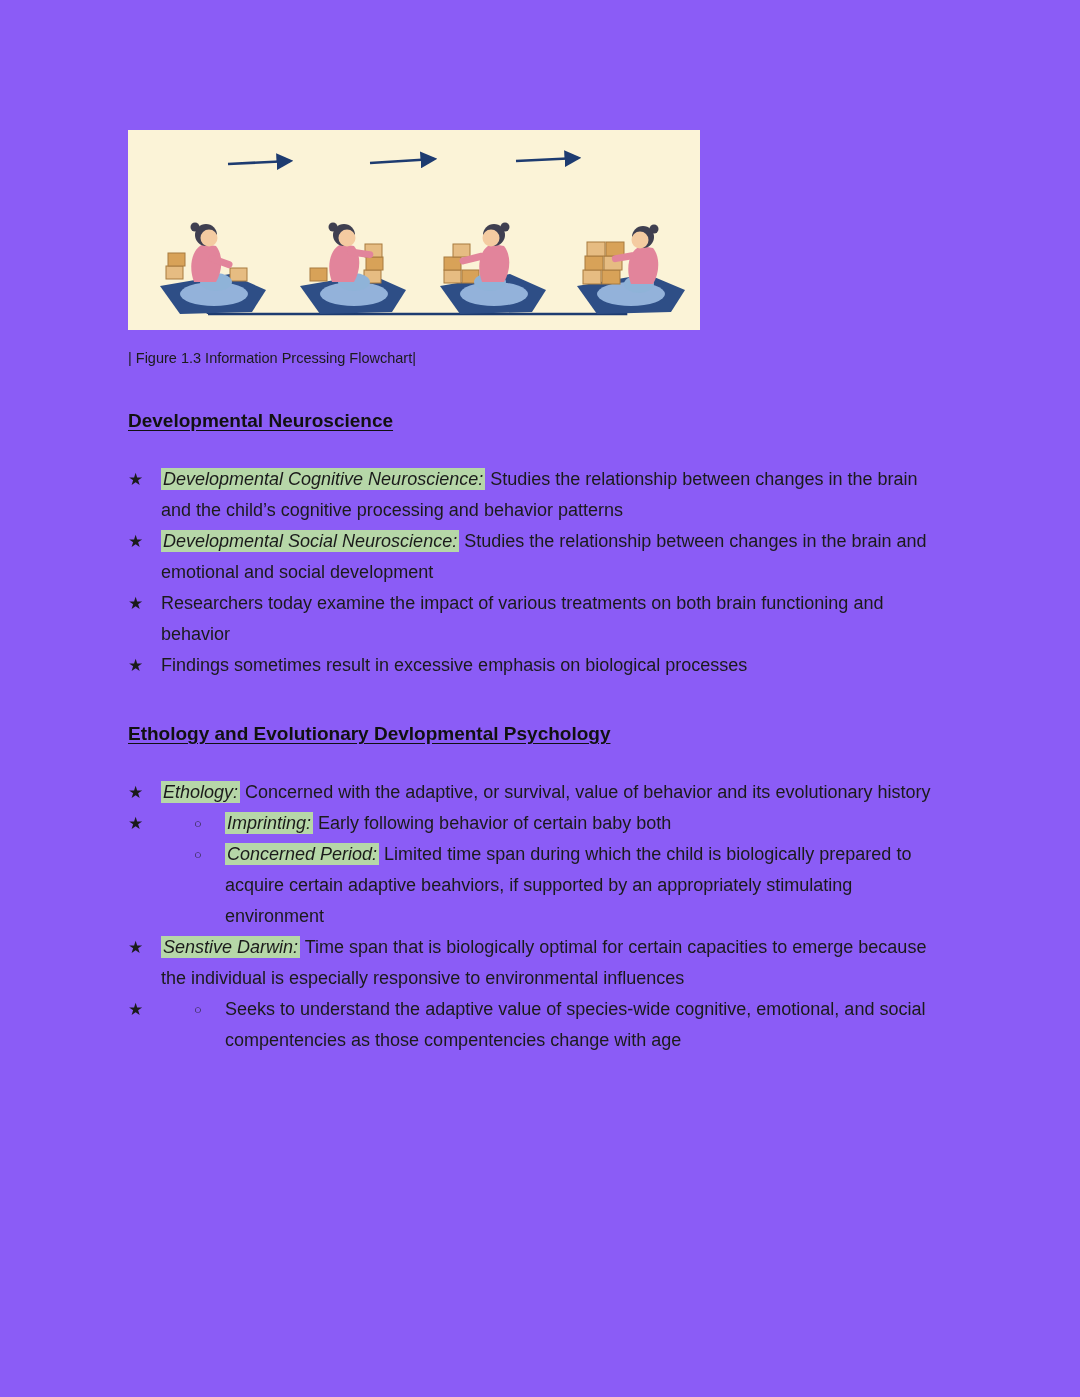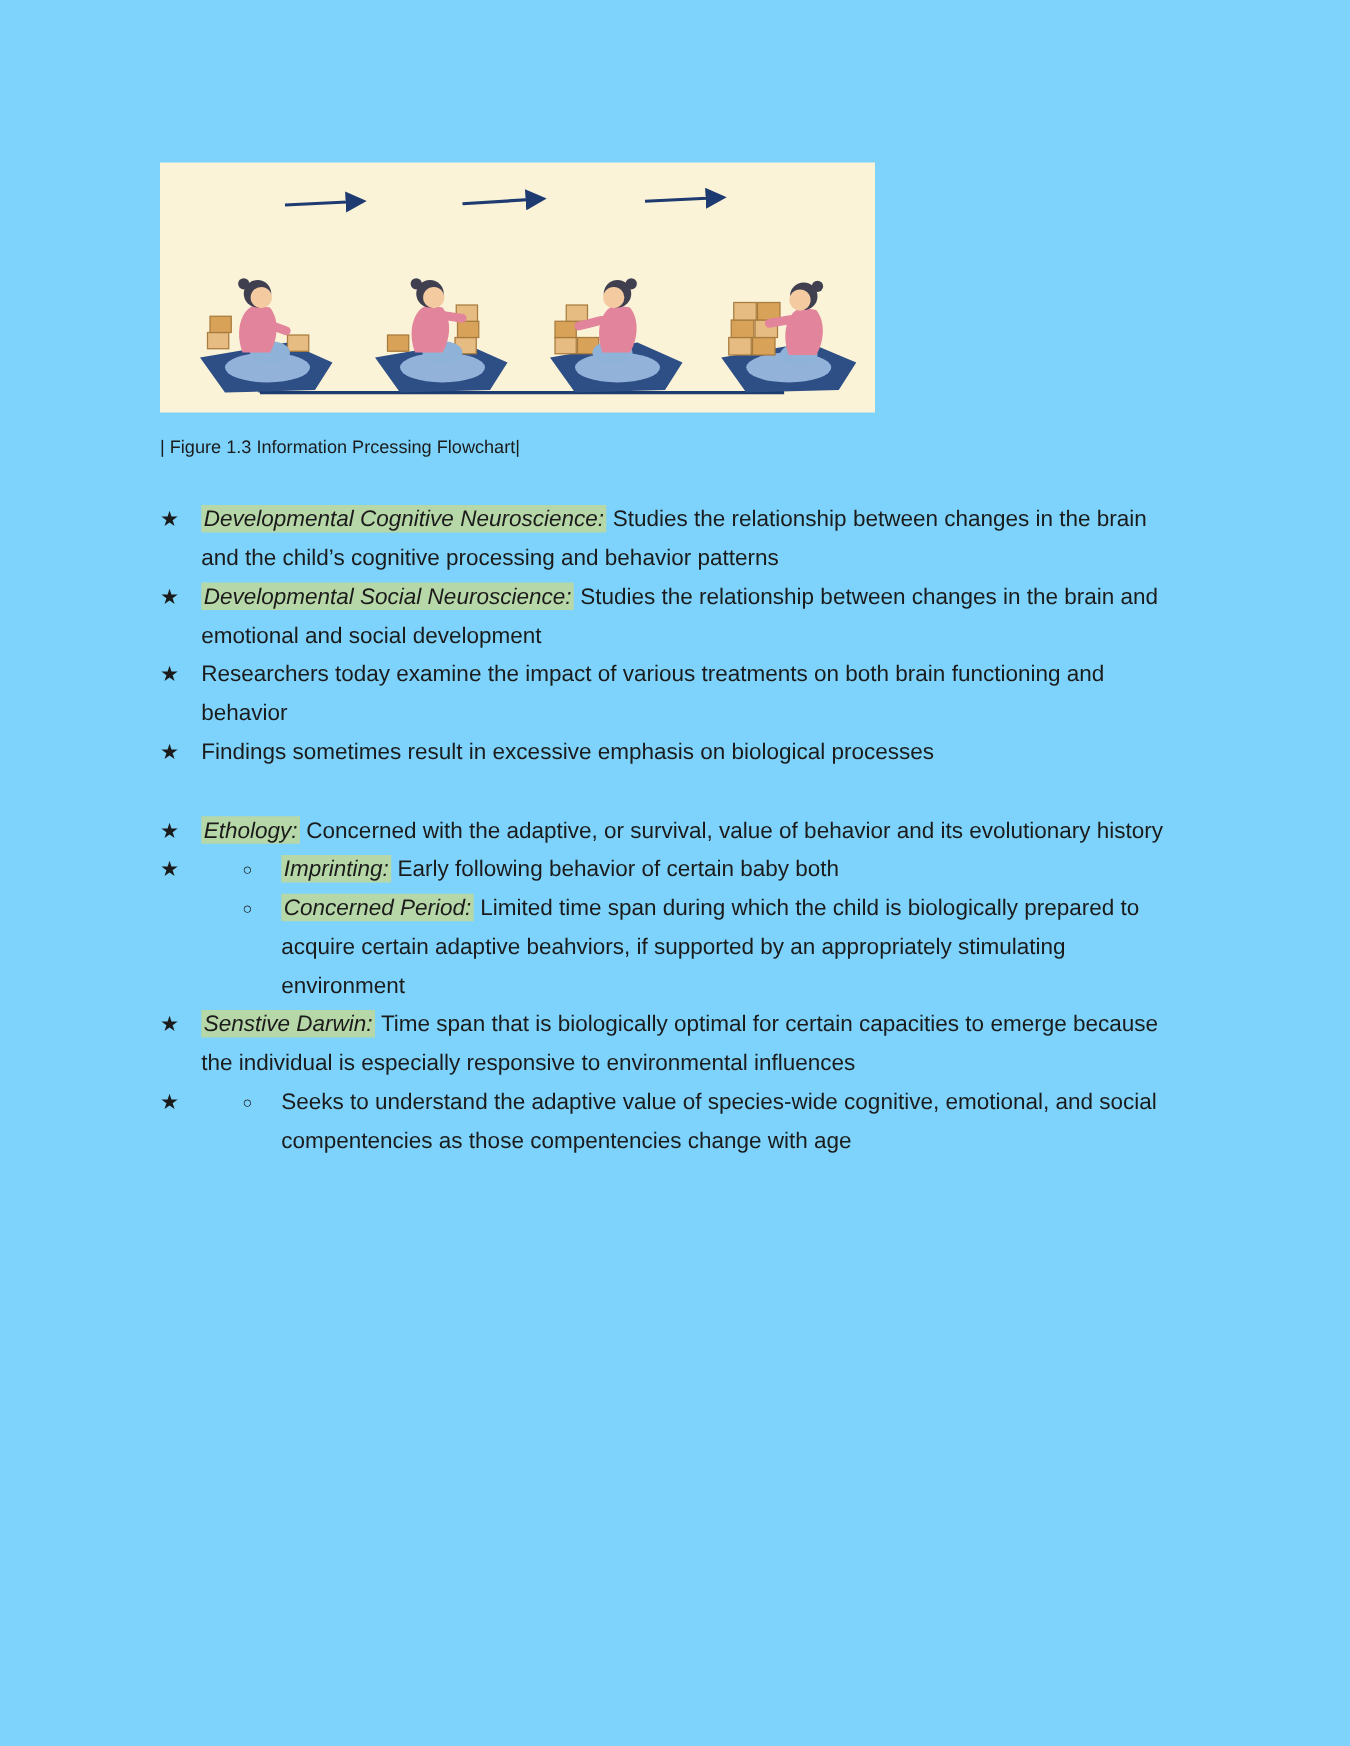--- a/index.html
+++ b/index.html
@@ -6,21 +6,21 @@
   html,body { background:#ffffff; }
   body {
     font-family:"Liberation Sans","DejaVu Sans",sans-serif;
     color:#1b1b1b;
     -webkit-font-smoothing:antialiased;
   }
   .page {
     width:1080px;
     min-height:1397px;
     margin:0 auto;
-    background:#7dd3fc;
+    background:#8b5cf6;
     padding:130px 130px 60px 128px;
   }
   .figure-box {
     width:572px;
     height:200px;
     background:#fbf3d7;
     overflow:hidden;
   }
   .figure-box svg { display:block; }
   .caption {
@@ -160,20 +160,21 @@
           <circle cx="13" cy="-37" r="4.5" fill="#3f3f50"></circle>
           <circle cx="2" cy="-29" r="11" fill="#3f3f50"></circle>
           <circle cx="-1" cy="-26" r="8.5" fill="#f4cba1"></circle>
         </g>
       </g>
     </svg>
   </div>
 
   <p class="caption">| Figure 1.3 Information Prcessing Flowchart|</p>
 
+  <h2 class="heading">Developmental Neuroscience</h2>
 
   <ul class="bullets">
     <li>
       <span class="marker star">★</span>
       <div class="content">
         <span class="hl">Developmental Cognitive Neuroscience:</span>
         <span>Studies the relationship between changes in the brain and the child’s cognitive processing and behavior patterns</span>
       </div>
     </li>
     <li>
@@ -190,20 +191,21 @@
       </div>
     </li>
     <li>
       <span class="marker star">★</span>
       <div class="content">
         <span>Findings sometimes result in excessive emphasis on biological processes</span>
       </div>
     </li>
   </ul>
 
+  <h2 class="heading">Ethology and Evolutionary Devlopmental Psychology</h2>
 
   <ul class="bullets">
     <li>
       <span class="marker star">★</span>
       <div class="content">
         <span class="hl">Ethology:</span>
         <span>Concerned with the adaptive, or survival, value of behavior and its evolutionary history</span>
       </div>
     </li>
     <li>

